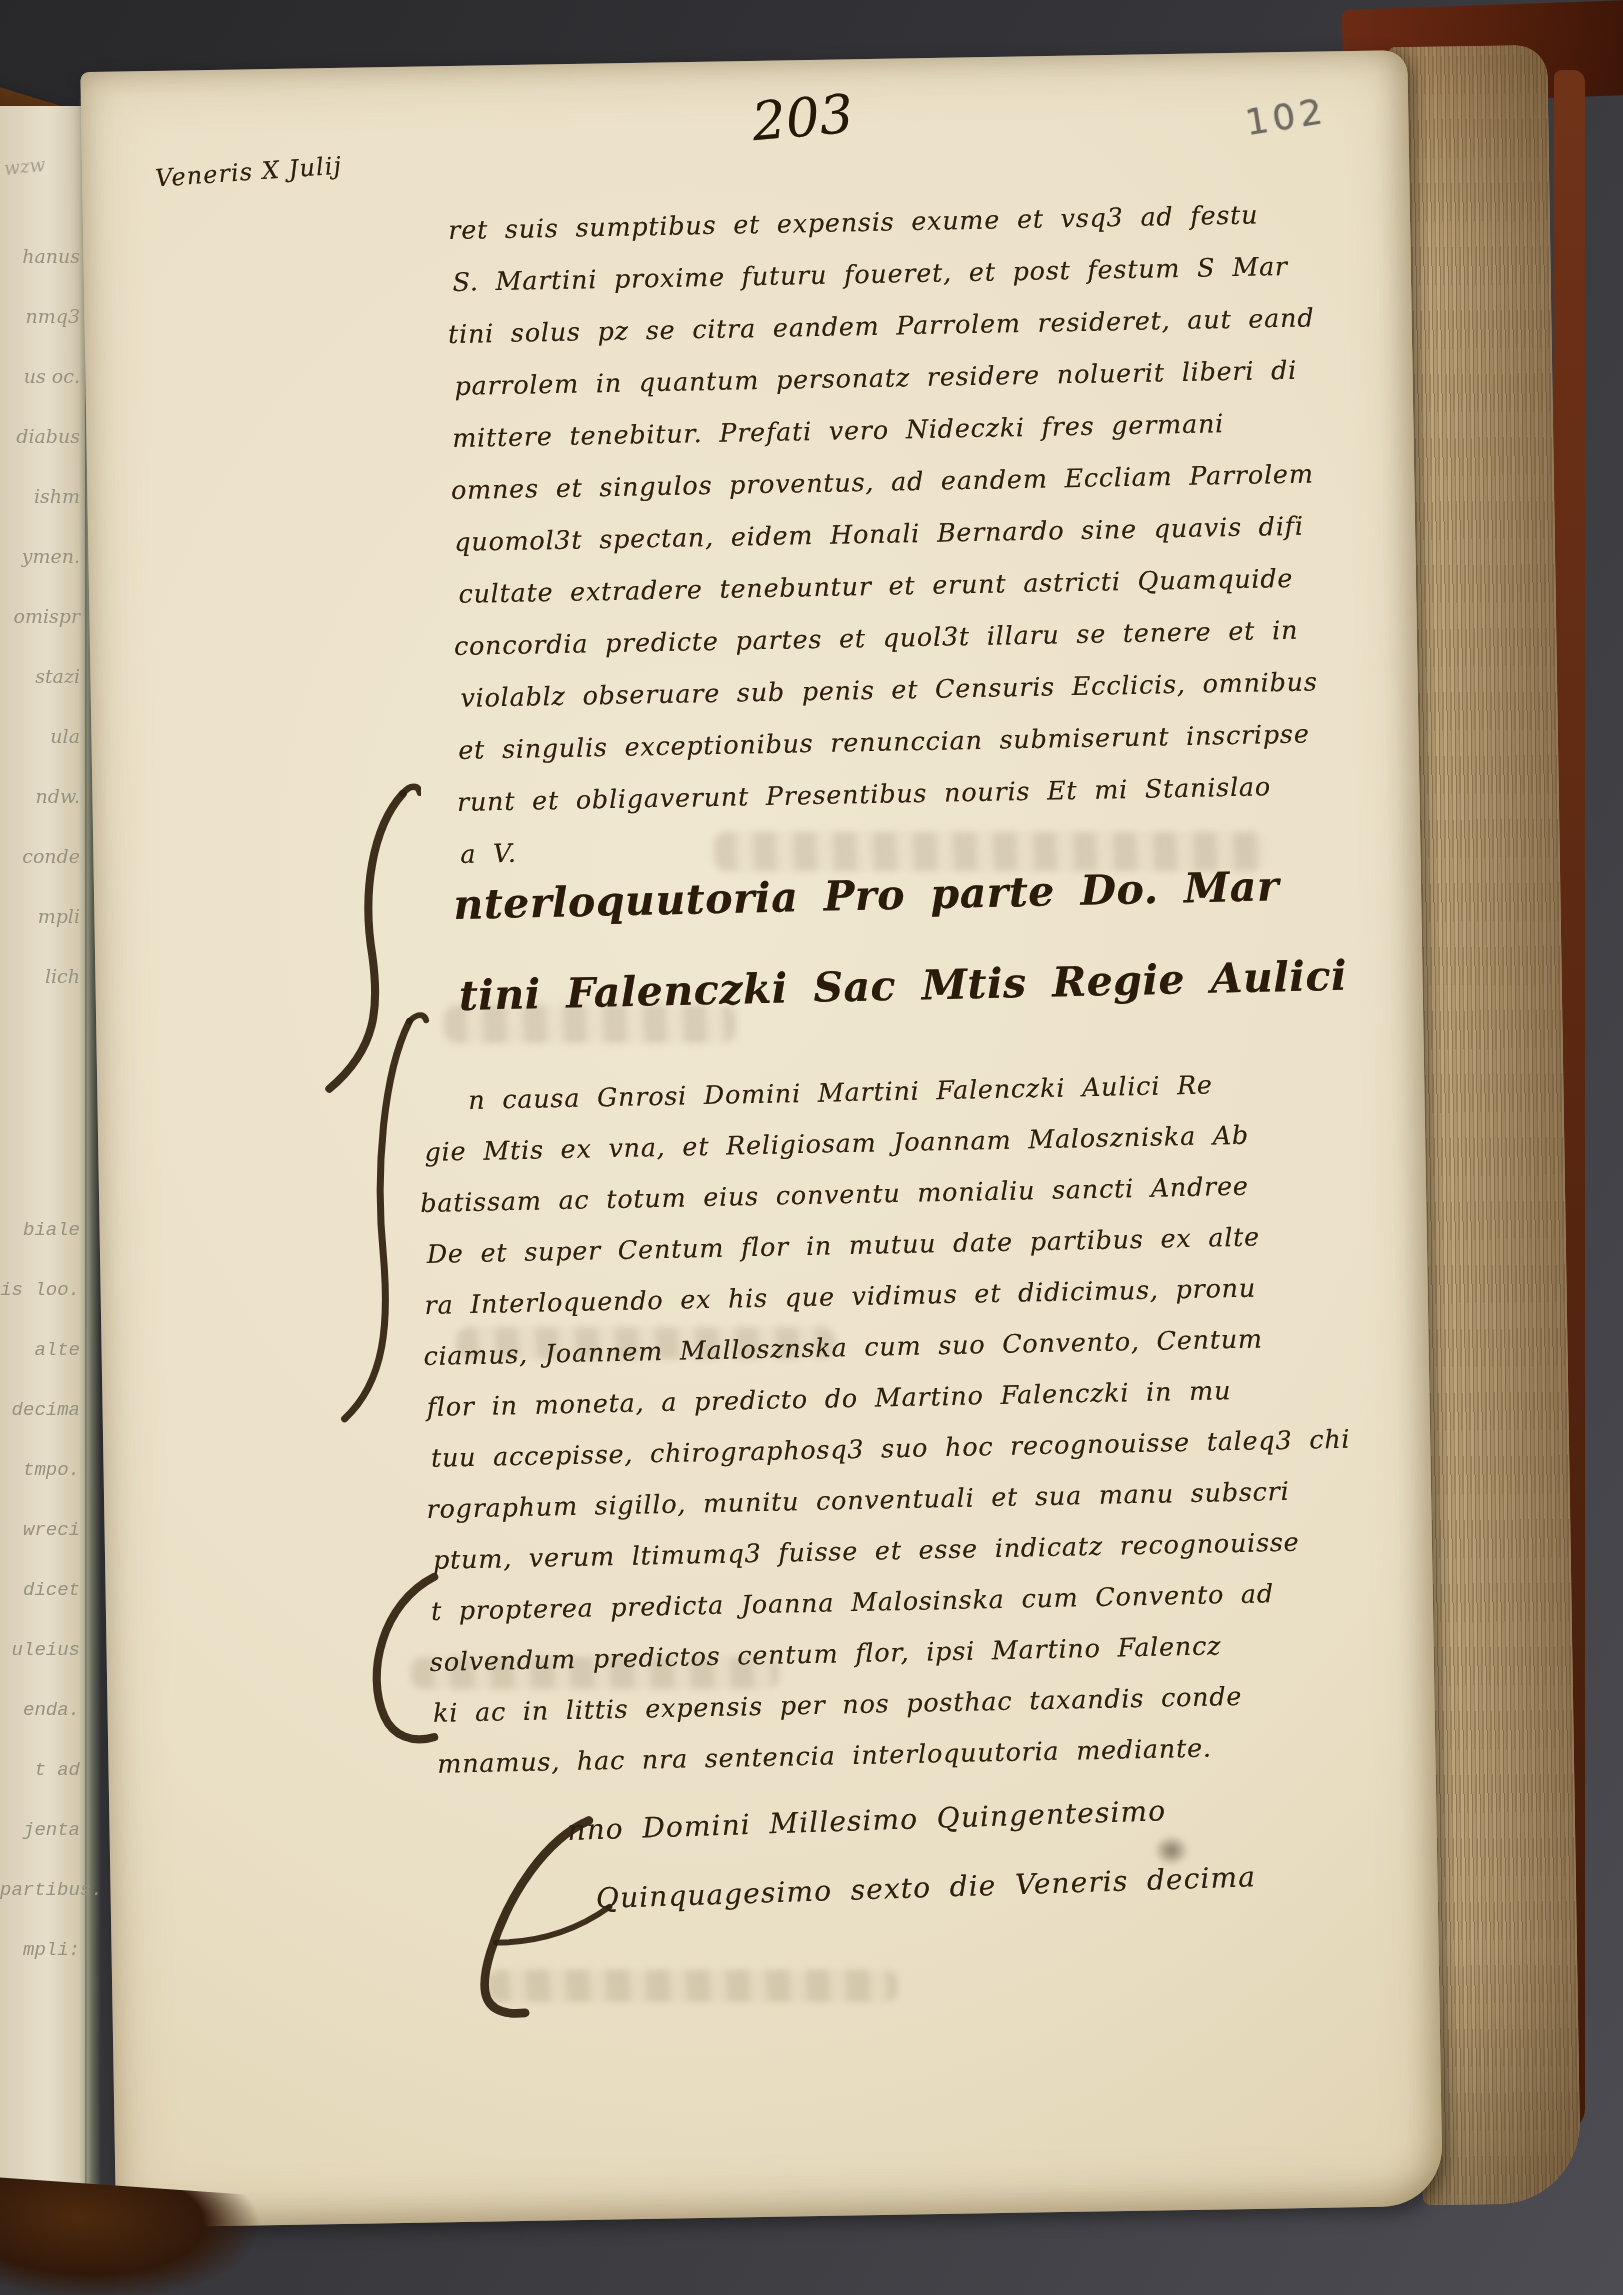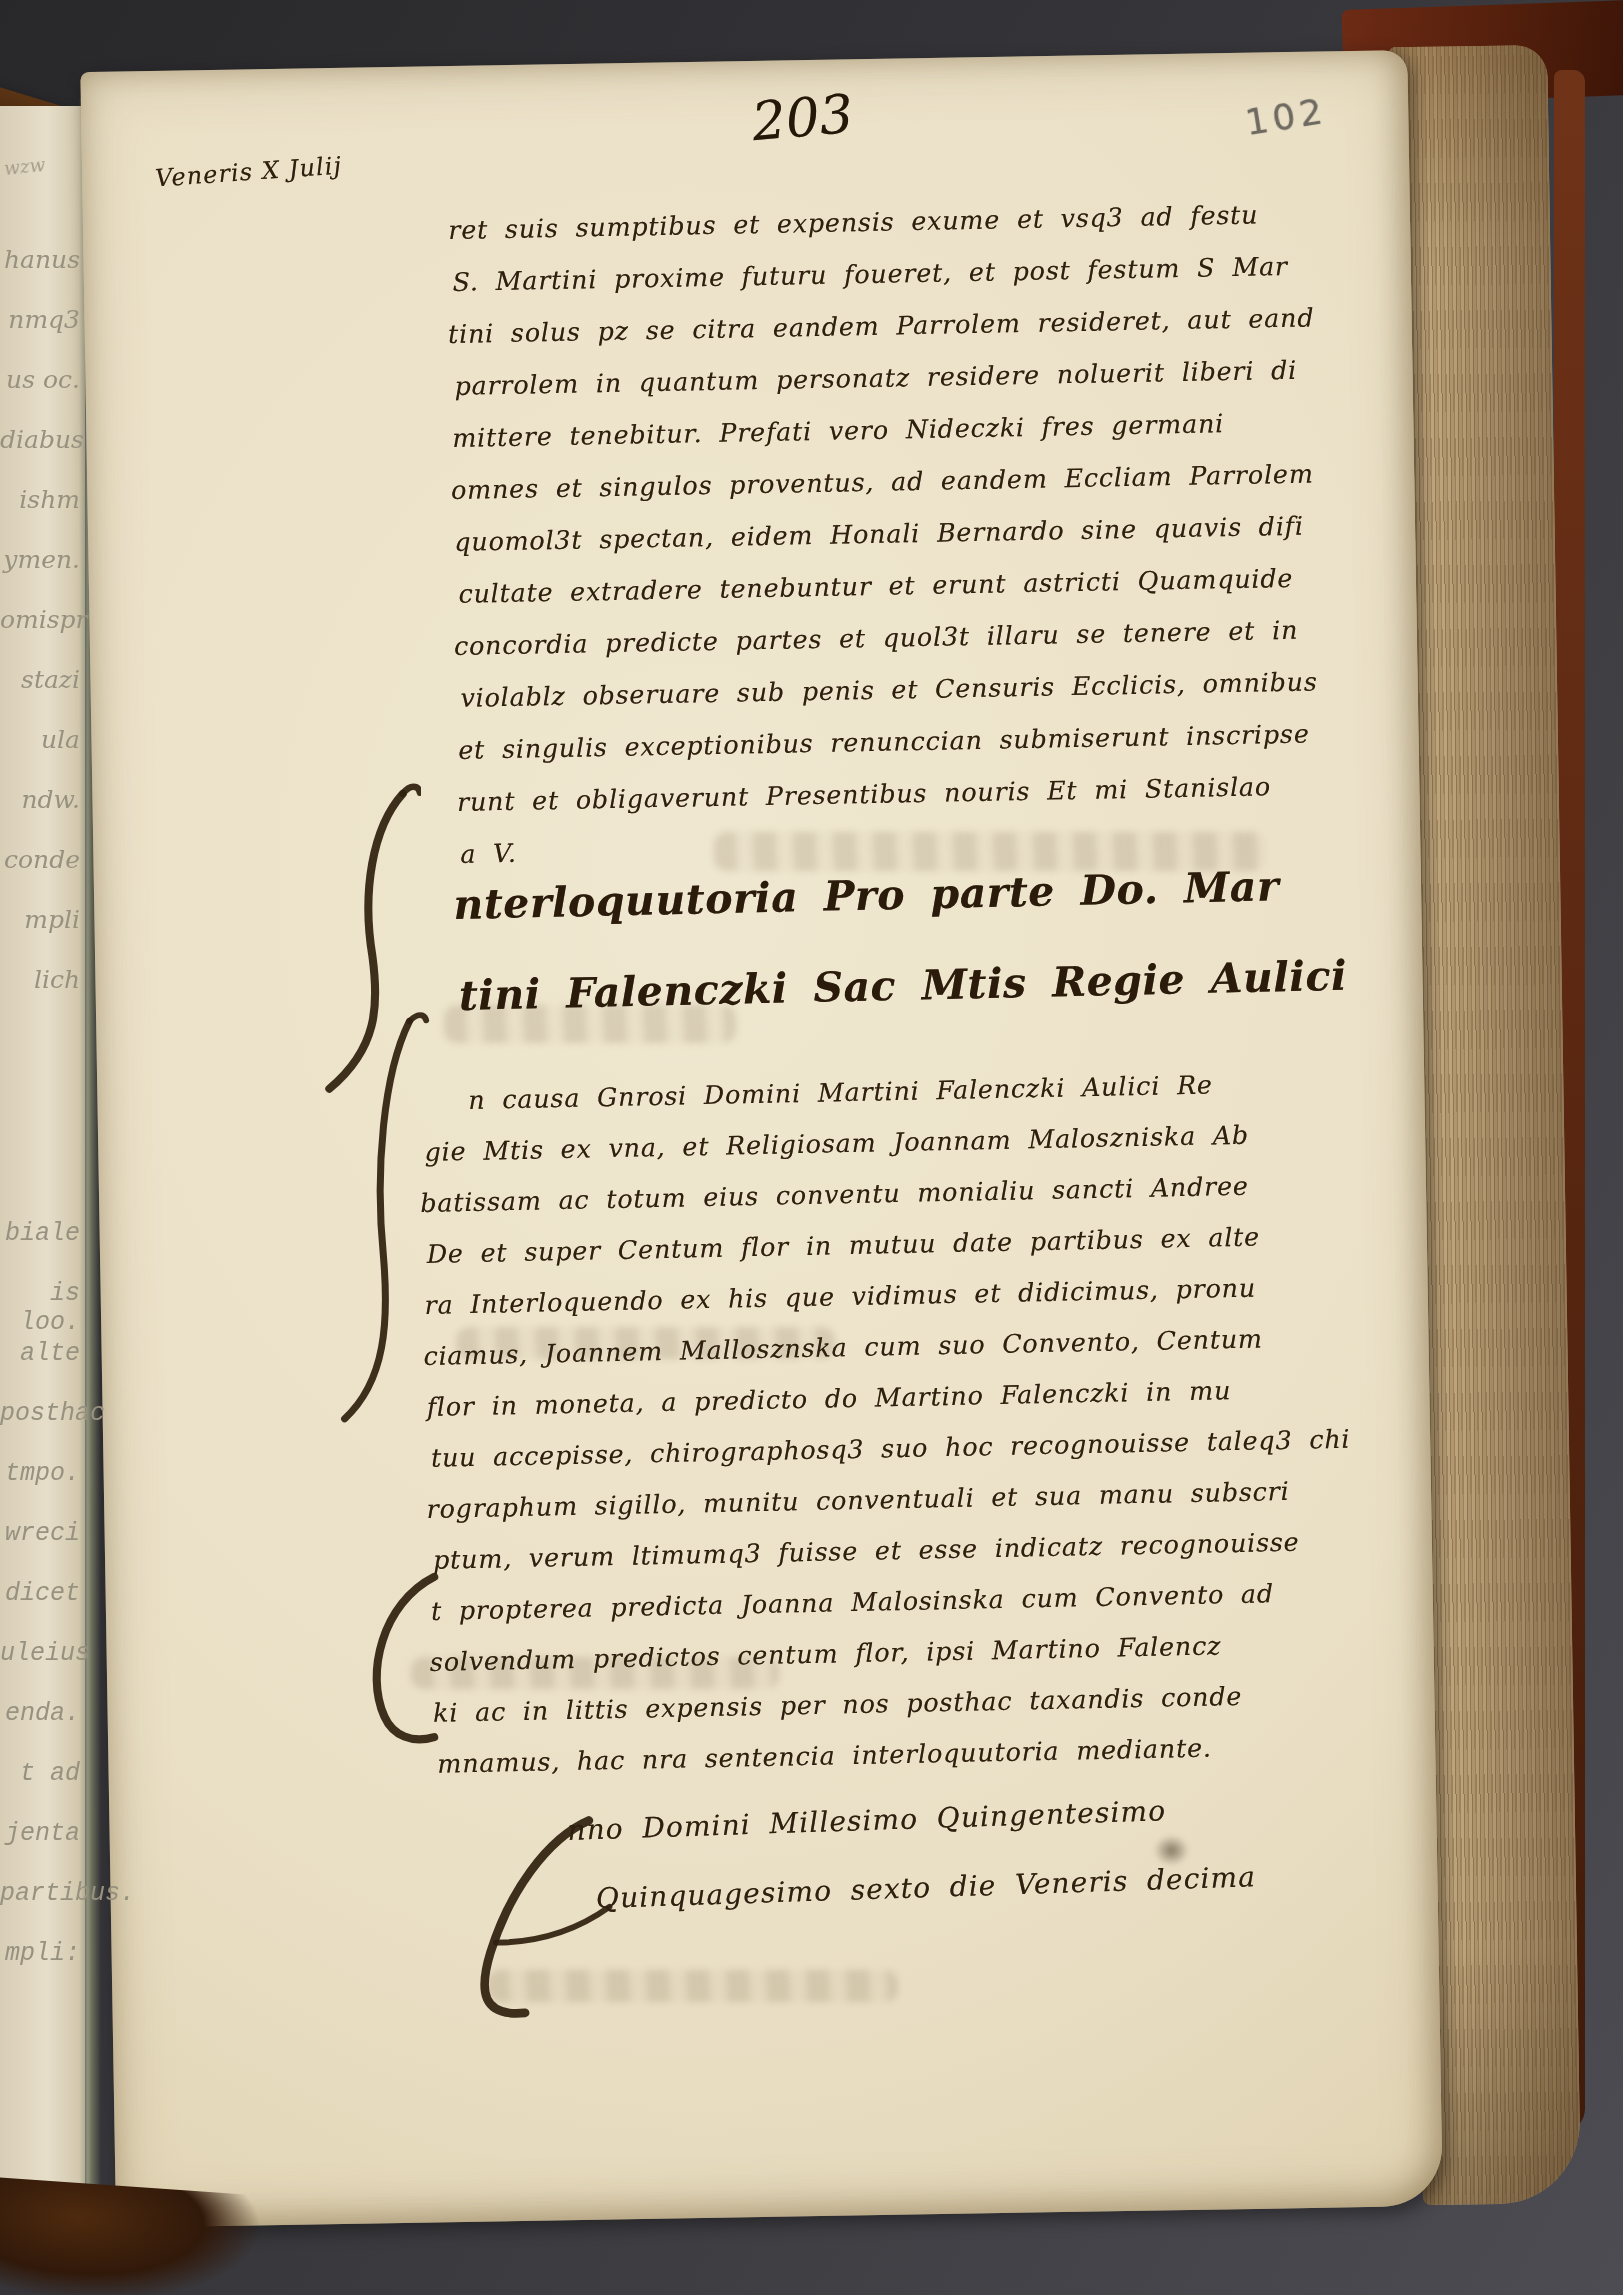--- a/index.html
+++ b/index.html
@@ -65,21 +65,21 @@
   .closing .line:nth-child(2){padding-left:23px;}
   .line:nth-child(2n){transform:translateX(3.2px);}
   .line:nth-child(3n){transform:translateX(-2.2px);}
   .margin-note{left:155px;top:158px;font-size:24px;letter-spacing:1.1px;transform:rotate(-4deg);}
   .page-number{left:752px;top:87px;font-size:53px;transform:rotate(-5deg);color:#241808;}
   .folio-number{left:1245px;top:96px;font-size:36px;font-family:"DejaVu Sans","Liberation Sans",sans-serif;
     color:#6e6961;letter-spacing:4.3px;transform:rotate(-9deg);font-style:normal;
     text-shadow:0 0 1.1px rgba(110,105,97,.7);filter:blur(0.2px);}
   
   .verso-frags{position:absolute;left:0;width:80px;text-align:right;padding-right:3.2px;
-    font-size:25px;font-style:italic;color:#97917f;filter:blur(0.4px);}
+    font-size:19px;font-style:italic;color:#97917f;filter:blur(0.4px);}
   .verso-frags .vf{height:60px;}
   .vf-upper{top:245px;}
   .vf-lower{top:1219px;font-family:Liberation Mono, monospace;}
   .verso-scribble{position:absolute;left:4.3px;top:156px;font-size:18.4px;font-style:italic;
     color:#a49d8b;filter:blur(0.5px);transform:rotate(-6deg);}
   
   .flourish{position:absolute;}
   .flourish path{fill:none;stroke:#2f1f0e;stroke-linecap:round;opacity:.92;}
 </style>
 </head>
@@ -118,21 +118,21 @@
       <div class="vf">ndw.</div>
       <div class="vf">conde</div>
       <div class="vf">mpli</div>
       <div class="vf">lich</div>
     </div>
   <div class="verso-frags vf-lower">
 
   <div class="vf">biale</div>
       <div class="vf">is loo.</div>
       <div class="vf">alte</div>
-      <div class="vf">posthac</div>
+      <div class="vf">decima</div>
       <div class="vf">tmpo.</div>
       <div class="vf">wreci</div>
       <div class="vf">dicet</div>
       <div class="vf">uleius</div>
       <div class="vf">enda.</div>
       <div class="vf">t ad</div>
       <div class="vf">jenta</div>
       <div class="vf">partibus.</div>
       <div class="vf">mpli:</div>
     </div>

